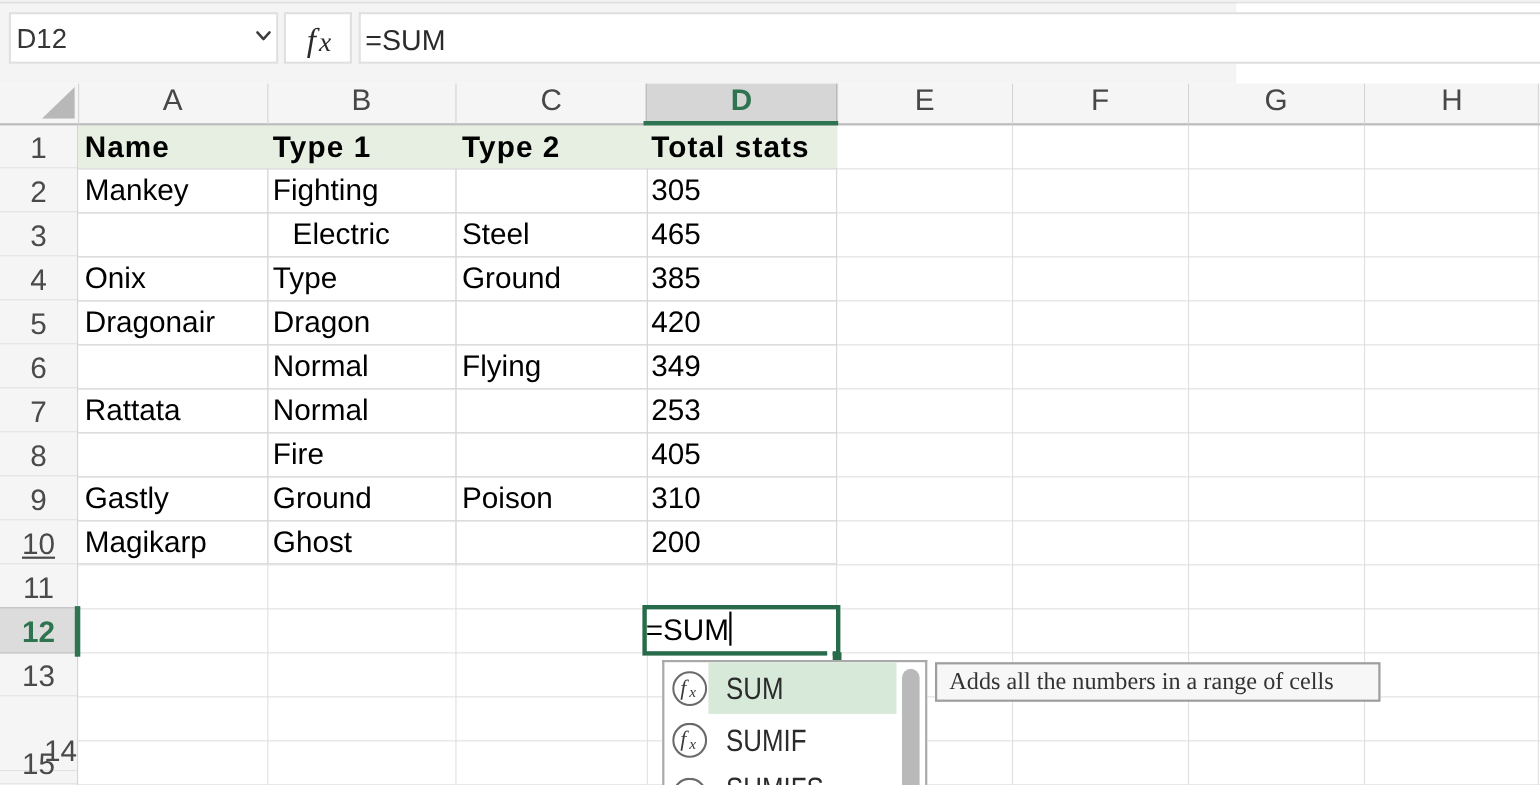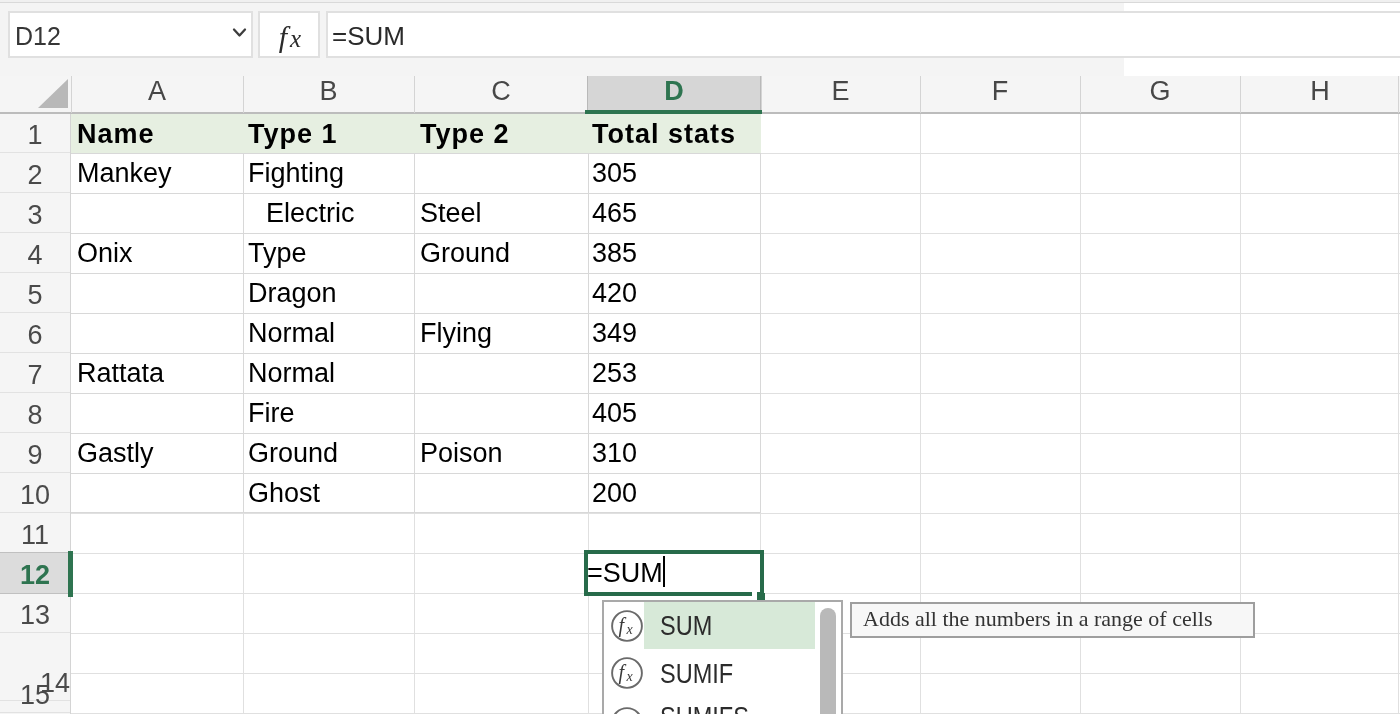--- a/index.html
+++ b/index.html
@@ -89,21 +89,21 @@
 <div class="abs" id="rowheads" style="left:0;top:113px;width:71px;height:601px;background:#f5f5f5;border-right:1px solid #d4d4d4;">
   <div class="abs rowh" style="top:0px;">1</div>
   <div class="abs rowh" style="top:40px;">2</div>
   <div class="abs rowh" style="top:80px;">3</div>
   <div class="abs rowh" style="top:120px;">4</div>
   <div class="abs rowh" style="top:160px;">5</div>
   <div class="abs rowh" style="top:200px;">6</div>
   <div class="abs rowh" style="top:240px;">7</div>
   <div class="abs rowh" style="top:280px;">8</div>
   <div class="abs rowh" style="top:320px;">9</div>
-  <div class="abs rowh" style="top:360px;">10</div>
+  <div class="abs rowh" style="top:360px;text-decoration:underline;">10</div>
   <div class="abs rowh" style="top:400px;">11</div>
   <div class="abs" style="left:0;top:439px;width:71px;height:42px;background:#dcdcdc;border-top:1px solid #c0c0c0;border-bottom:1px solid #c0c0c0;"></div>
   <div class="abs" style="left:0;top:440px;width:70px;height:40px;line-height:45px;text-align:center;font-size:27px;font-weight:bold;color:#2e7450;">12</div>
   <div class="abs rowh" style="top:480px;">13</div>
   <div class="abs rowh" style="top:548px;text-align:right;">14</div>
   <div class="abs rowh" style="top:560px;">15</div>
   <div class="abs" style="left:68px;top:438px;width:5px;height:46px;background:#2e7450;"></div>
 </div>
 <style>
   .rowh { left:0; width:70px; height:40px; line-height:45px; text-align:center; font-size:27px; color:#4a4a4a; border-bottom:1px solid #e2e2e2; }
@@ -134,34 +134,36 @@
   <div class="abs cell" style="left:6px;top:40px;">Mankey</div>
   <div class="abs cell" style="left:177px;top:40px;text-align:center;">Fighting</div>
   <div class="abs cell" style="left:521px;top:40px;">305</div>
   <div class="abs cell" style="left:195px;top:80px;">Electric</div>
   <div class="abs cell" style="left:349px;top:80px;">Steel</div>
   <div class="abs cell" style="left:521px;top:80px;">465</div>
   <div class="abs cell" style="left:6px;top:120px;">Onix</div>
   <div class="abs cell" style="left:177px;top:120px;">Type</div>
   <div class="abs cell" style="left:349px;top:120px;">Ground</div>
   <div class="abs cell" style="left:521px;top:120px;">385</div>
+  <div class="abs cell" style="left:6px;top:160px;">Dragonair</div>
   <div class="abs cell" style="left:177px;top:160px;">Dragon</div>
   <div class="abs cell" style="left:521px;top:160px;">420</div>
   <div class="abs cell" style="left:177px;top:200px;">Normal</div>
   <div class="abs cell" style="left:349px;top:200px;">Flying</div>
   <div class="abs cell" style="left:521px;top:200px;">349</div>
   <div class="abs cell" style="left:6px;top:240px;">Rattata</div>
   <div class="abs cell" style="left:177px;top:240px;">Normal</div>
   <div class="abs cell" style="left:521px;top:240px;">253</div>
   <div class="abs cell" style="left:177px;top:280px;">Fire</div>
   <div class="abs cell" style="left:521px;top:280px;">405</div>
   <div class="abs cell" style="left:6px;top:320px;">Gastly</div>
   <div class="abs cell" style="left:177px;top:320px;">Ground</div>
   <div class="abs cell" style="left:349px;top:320px;">Poison</div>
   <div class="abs cell" style="left:521px;top:320px;">310</div>
+  <div class="abs cell" style="left:6px;top:360px;">Magikarp</div>
   <div class="abs cell" style="left:177px;top:360px;">Ghost</div>
   <div class="abs cell" style="left:521px;top:360px;">200</div>
 </div>
 <style>
   .cell { height:40px; line-height:40px; white-space:nowrap; font-size:27px; }
 
   .b { font-weight:bold; letter-spacing:1px; line-height:43px; }
   .tbv { top:0; width:1px; height:400px; background:#d8d8d8; }
   .tbh { left:0; width:690px; height:1px; background:#d8d8d8; }
 

